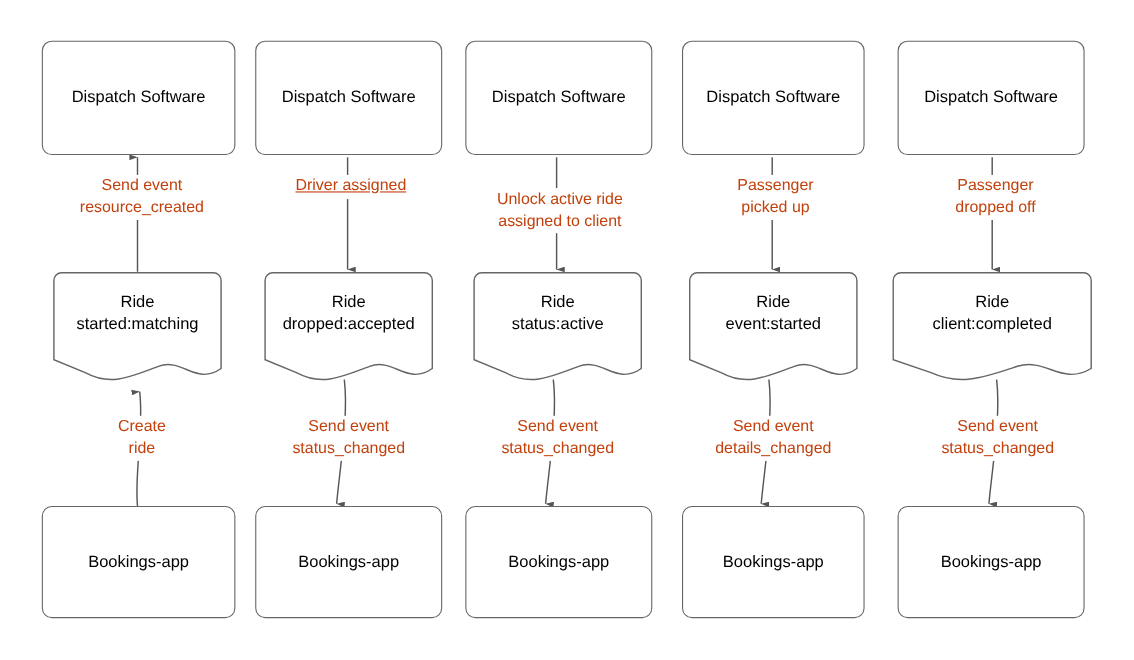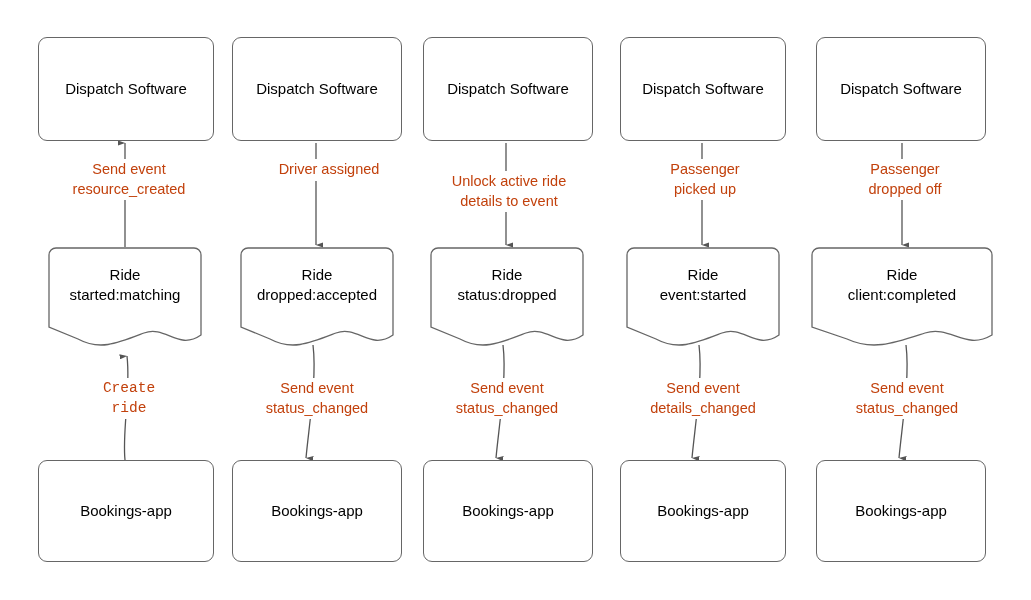--- a/index.html
+++ b/index.html
@@ -143,21 +143,21 @@
   </div>
 
   <div class="node docnode" style="left:430px; top:247px; width:154px; height:108px;">
     <svg class="docsvg" viewBox="0 0 154 108" preserveAspectRatio="none">
       <path d="M 8 1 L 146 1 A 7 7 0 0 1 153 8 L 153 88
                C 130 104 118 78 96 86
                C 70 96 52 104 30 92
                L 1 80 L 1 8 A 7 7 0 0 1 8 1 Z" fill="#ffffff" stroke="#666666" stroke-width="1.3"></path>
     </svg>
     <span class="nline">Ride</span>
-    <span class="nline">status:dropped</span>
+    <span class="nline">status:active</span>
   </div>
 
   <div class="node docnode" style="left:626px; top:247px; width:154px; height:108px;">
     <svg class="docsvg" viewBox="0 0 154 108" preserveAspectRatio="none">
       <path d="M 8 1 L 146 1 A 7 7 0 0 1 153 8 L 153 88
                C 130 104 118 78 96 86
                C 70 96 52 104 30 92
                L 1 80 L 1 8 A 7 7 0 0 1 8 1 Z" fill="#ffffff" stroke="#666666" stroke-width="1.3"></path>
     </svg>
     <span class="nline">Ride</span>
@@ -189,40 +189,40 @@
   </div>
   <div class="node box" style="left:816px; top:460px; width:170px; height:102px;">
     <span>Bookings-app</span>
   </div>
 
   <div class="edge-label" style="left:40px; top:159px; width:172px;">
     <span class="nline">Send event</span>
     <span class="nline strong">resource_created</span>
   </div>
 
-  <div class="edge-label" style="left:240px; top:159px; width:172px;">
+  <div class="edge-label" style="left:230px; top:159px; width:172px;text-decoration:underline;">
     <span class="nline">Driver assigned</span>
   </div>
 
   <div class="edge-label" style="left:420px; top:171px; width:172px;">
     <span class="nline">Unlock active ride</span>
-    <span class="nline">details to event</span>
+    <span class="nline">assigned to client</span>
   </div>
 
   <div class="edge-label" style="left:616px; top:159px; width:172px;">
     <span class="nline">Passenger</span>
     <span class="nline">picked up</span>
   </div>
 
   <div class="edge-label" style="left:816px; top:159px; width:172px;">
     <span class="nline">Passenger</span>
     <span class="nline">dropped off</span>
   </div>
 
-  <div class="edge-label" style="left:40px; top:378px; width:172px;font-family:Liberation Mono, monospace;">
+  <div class="edge-label" style="left:40px; top:378px; width:172px;">
     <span class="nline">Create</span>
     <span class="nline">ride</span>
   </div>
 
   <div class="edge-label" style="left:228px; top:378px; width:172px;">
     <span class="nline">Send event</span>
     <span class="nline strong">status_changed</span>
   </div>
 
   <div class="edge-label" style="left:418px; top:378px; width:172px;">

